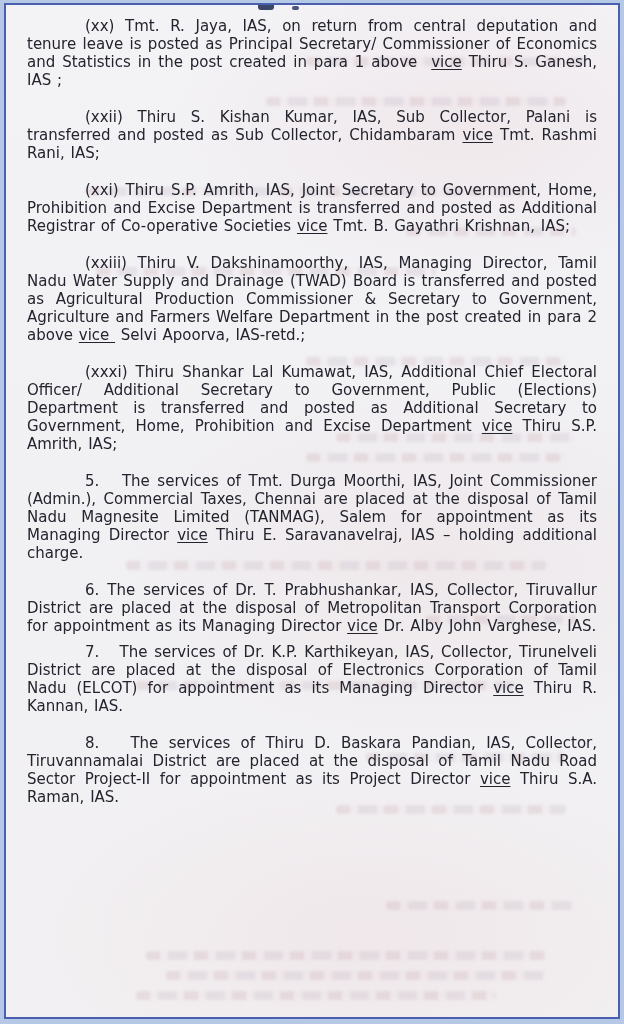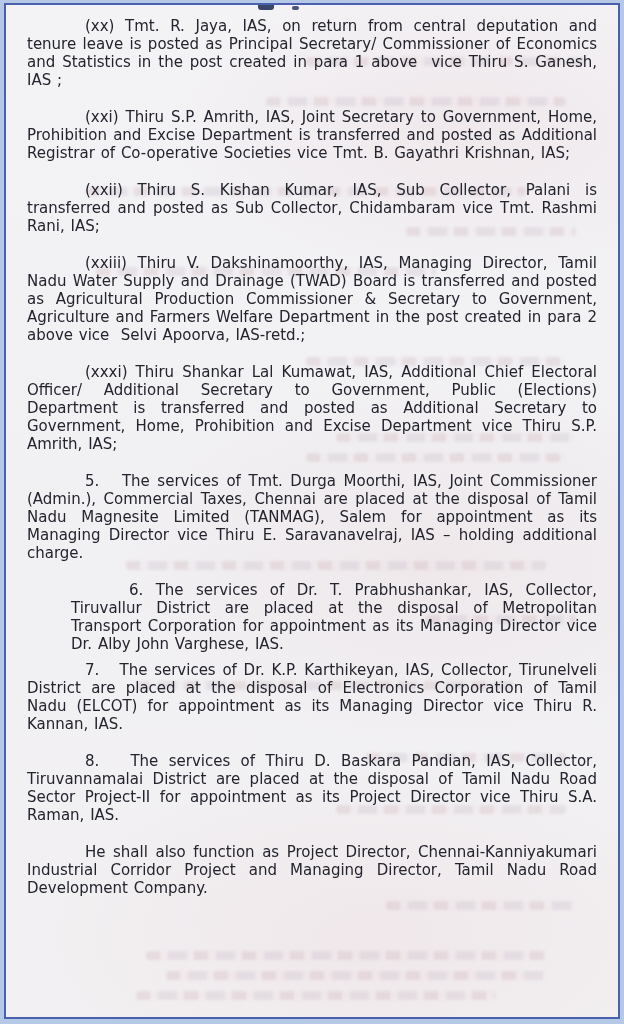--- a/index.html
+++ b/index.html
@@ -35,23 +35,24 @@
     color: #23242e;
     font-size: 15px;
     line-height: 18px;
     text-align: justify;
   }
   .content p.para {
     margin: 0 0 19px 0;
     text-indent: 58px;
     word-spacing: 1px;
   }
-  .content p.para.tight { margin-bottom: 8px; margin-left: 44px; }
+  .content p.para.tight { margin-bottom: 8px; }
   .content p.para.last { margin-bottom: 0; }
   .u {
+    text-decoration: underline;
     text-underline-offset: 2px;
   }
   
   .ghost {
     position: absolute;
     z-index: 1;
     height: 9px;
     border-radius: 4px;
     background: repeating-linear-gradient(
       90deg,
@@ -107,23 +108,22 @@
   <div class="ghost" style="top:896px; left:380px; width:190px;"></div>
   <div class="ghost" style="top:946px; left:140px; width:400px;"></div>
   <div class="ghost" style="top:966px; left:160px; width:380px;"></div>
   <div class="ghost" style="top:986px; left:130px; width:360px;"></div>
 
   <div class="top-artifact"></div>
   <div class="top-artifact2"></div>
 
   <div class="content">
       <p class="para"><span>(xx) Tmt. R. Jaya, IAS, on return from central deputation and tenure leave is posted as Principal Secretary/ Commissioner of Economics and Statistics in the post created in para 1 above &nbsp;</span><span class="u">vice</span><span> Thiru S. Ganesh, IAS ;</span></p>
+      <p class="para"><span>(xxii) Thiru S. Kishan Kumar, IAS, Sub Collector, Palani is transferred and posted as Sub Collector, Chidambaram </span><span class="u">vice</span><span> Tmt. Rashmi Rani, IAS;</span></p>
       <p class="para"><span>(xxi) Thiru S.P. Amrith, IAS, Joint Secretary to Government, Home, Prohibition and Excise Department is transferred and posted as Additional Registrar of Co-operative Societies </span><span class="u">vice</span><span> Tmt. B. Gayathri Krishnan, IAS;</span></p>
-      <p class="para"><span>(xxii) Thiru S. Kishan Kumar, IAS, Sub Collector, Palani is transferred and posted as Sub Collector, Chidambaram </span><span class="u">vice</span><span> Tmt. Rashmi Rani, IAS;</span></p>
       <p class="para"><span>(xxiii) Thiru V. Dakshinamoorthy, IAS, Managing Director, Tamil Nadu Water Supply and Drainage (TWAD) Board is transferred and posted as Agricultural Production Commissioner &amp; Secretary to Government, Agriculture and Farmers Welfare Department in the post created in para 2 above </span><span class="u">vice&nbsp;</span><span>&nbsp;Selvi Apoorva, IAS-retd.;</span></p>
       <p class="para"><span>(xxxi) Thiru Shankar Lal Kumawat, IAS, Additional Chief Electoral Officer/ Additional Secretary to Government, Public (Elections) Department is transferred and posted as Additional Secretary to Government, Home, Prohibition and Excise Department </span><span class="u">vice</span><span> Thiru S.P. Amrith, IAS;</span></p>
       <p class="para"><span>5.&nbsp;&nbsp; The services of Tmt. Durga Moorthi, IAS, Joint Commissioner (Admin.), Commercial Taxes, Chennai are placed at the disposal of Tamil Nadu Magnesite Limited (TANMAG), Salem for appointment as its Managing Director </span><span class="u">vice</span><span> Thiru E. Saravanavelraj, IAS – holding additional charge.</span></p>
       <p class="para tight"><span>6. The services of Dr. T. Prabhushankar, IAS, Collector, Tiruvallur District are placed at the disposal of Metropolitan Transport Corporation for appointment as its Managing Director </span><span class="u">vice</span><span> Dr. Alby John Varghese, IAS.</span></p>
       <p class="para"><span>7.&nbsp;&nbsp; The services of Dr. K.P. Karthikeyan, IAS, Collector, Tirunelveli District are placed at the disposal of Electronics Corporation of Tamil Nadu (ELCOT) for appointment as its Managing Director </span><span class="u">vice</span><span> Thiru R. Kannan, IAS.</span></p>
       <p class="para"><span>8.&nbsp;&nbsp; The services of Thiru D. Baskara Pandian, IAS, Collector, Tiruvannamalai District are placed at the disposal of Tamil Nadu Road Sector Project-II for appointment as its Project Director </span><span class="u">vice</span><span> Thiru S.A. Raman, IAS.</span></p>
-      <p class="para last"><span>He shall also function as Project Director, Chennai-Kanniyakumari Industrial Corridor Project and Managing Director, Tamil Nadu Road Development Company.</span></p>
     </div>
 </div>
 
 </body></html>

